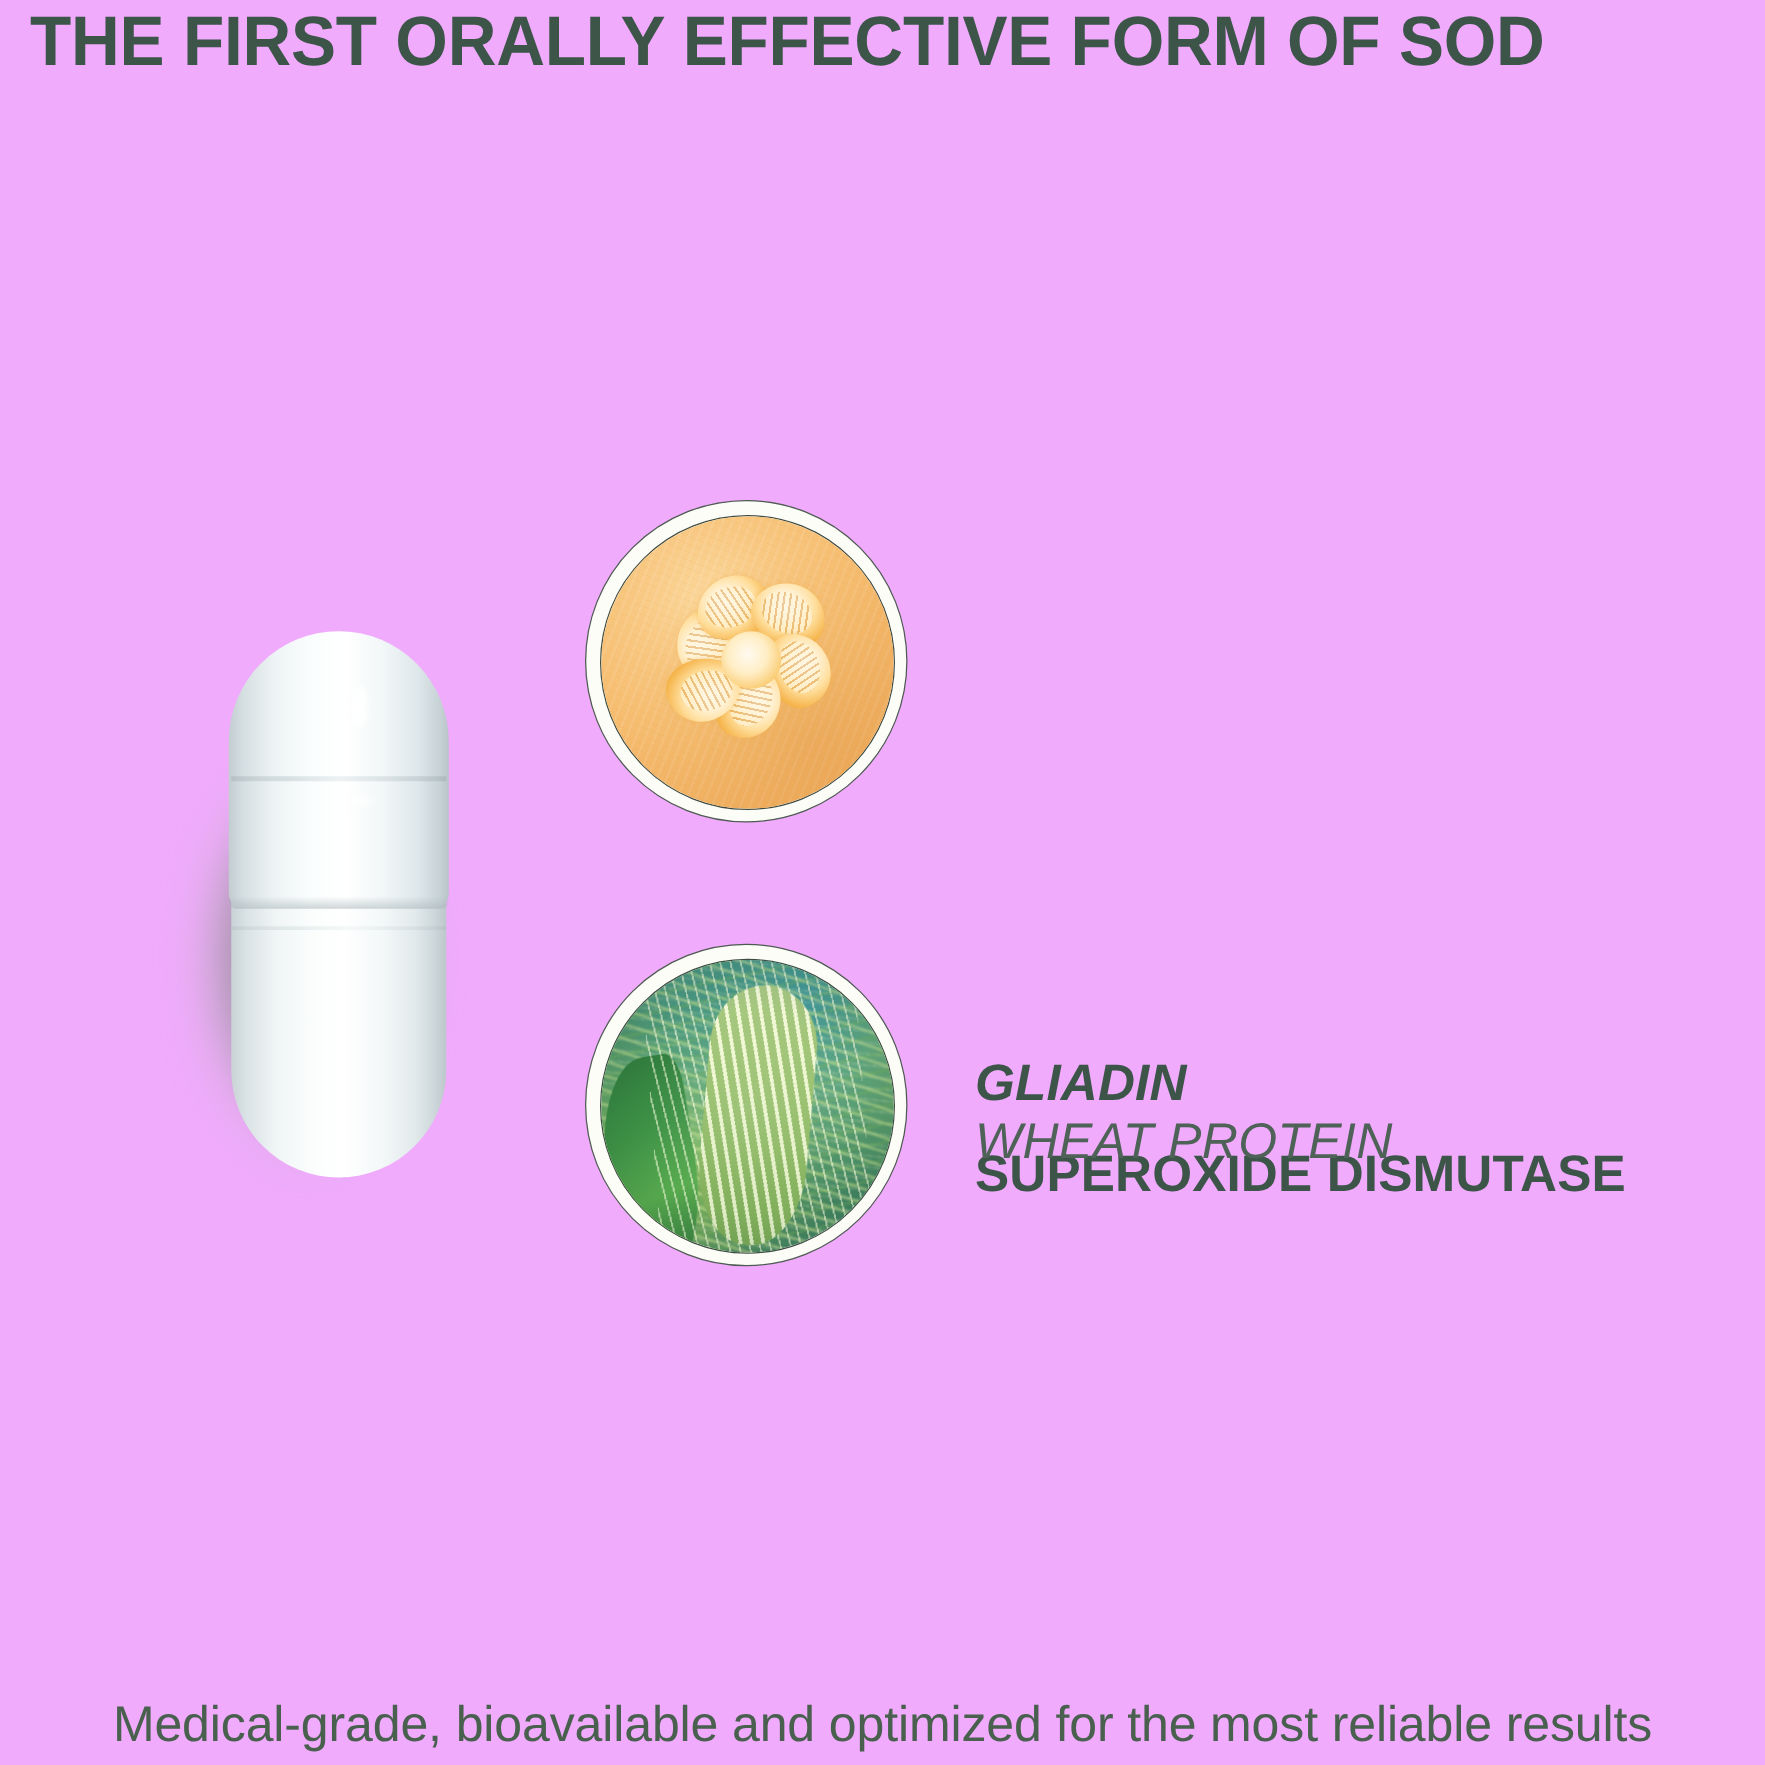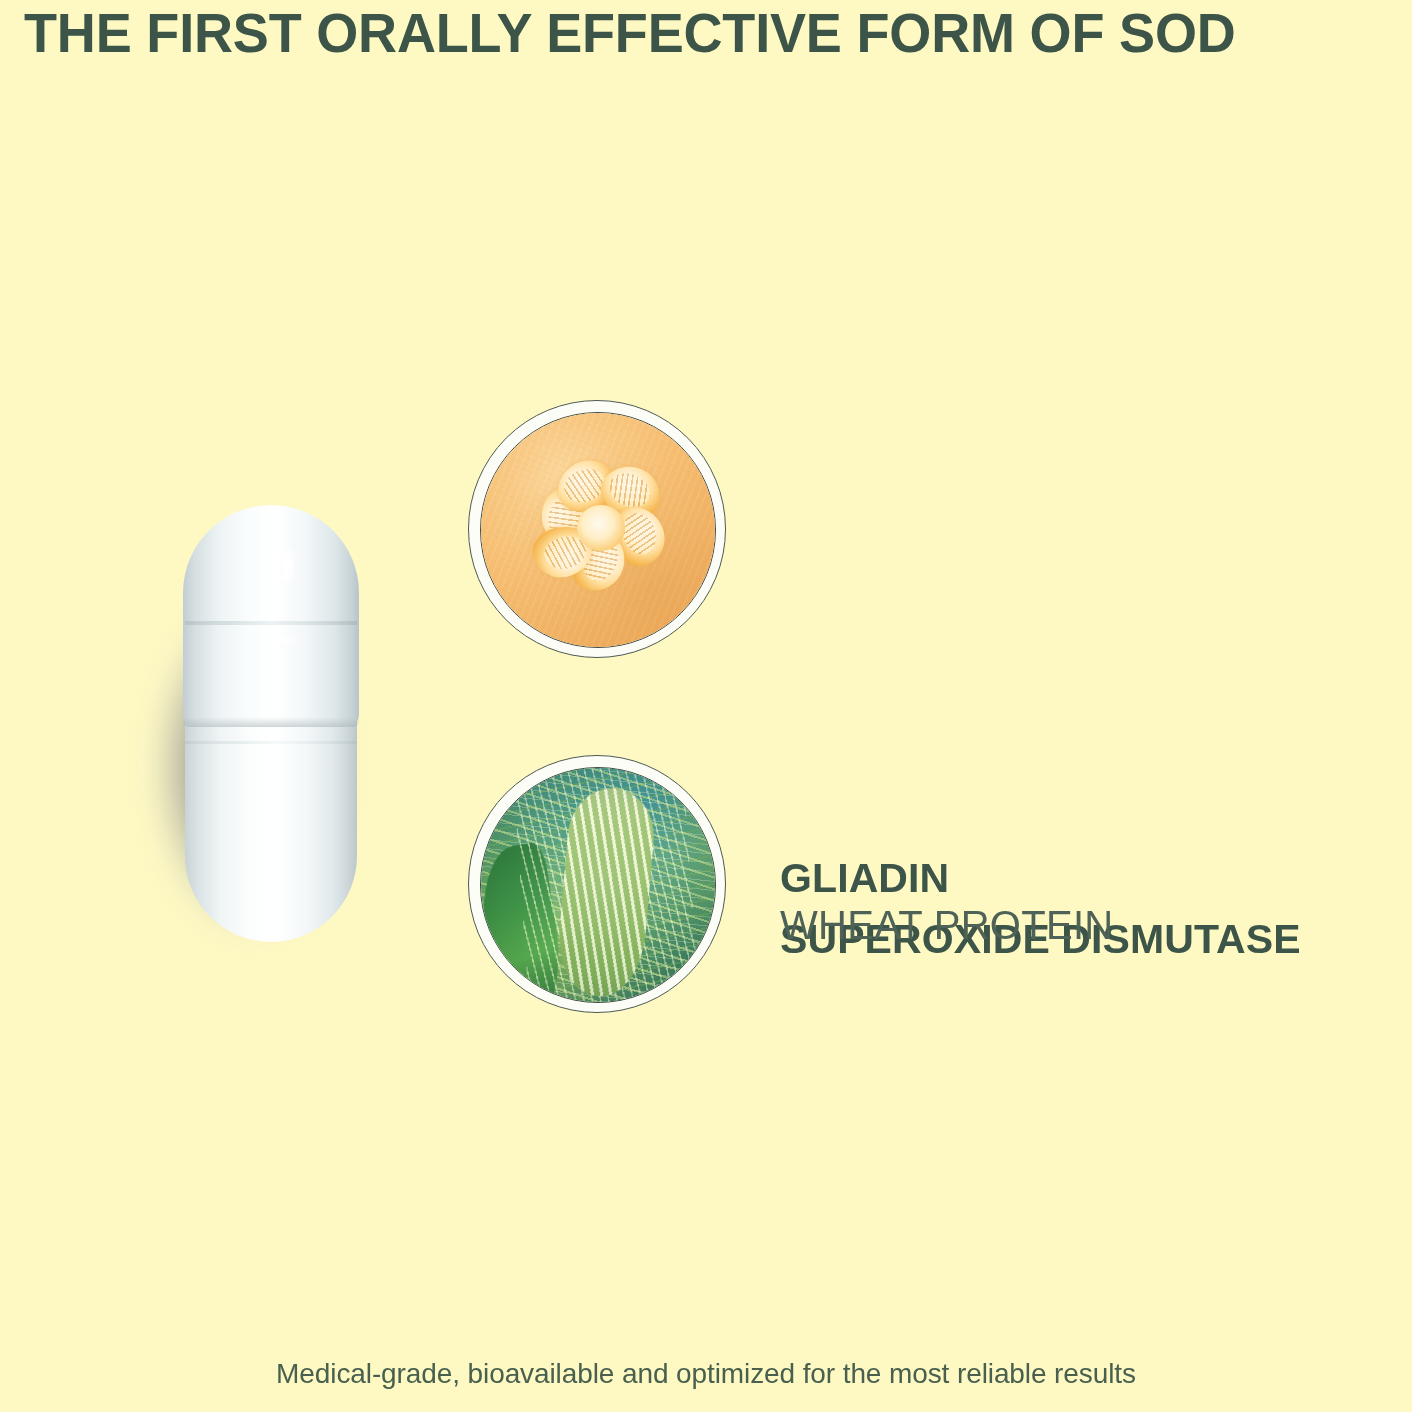--- a/index.html
+++ b/index.html
@@ -5,21 +5,21 @@
 <style>
   html, body {
     margin: 0;
     padding: 0;
     background: #ffffff;
   }
   #canvas {
     position: relative;
     width: 1412px;
     height: 1412px;
-    background: #fef9c3;
+    background: #f0abfc;
     overflow: hidden;
     font-family: "Liberation Sans", sans-serif;
     -webkit-font-smoothing: antialiased;
   }
 
   
   #headline {
     position: absolute;
     left: 24px;
     top: 2px;
@@ -323,21 +323,21 @@
   }
 
   
   #footer-caption {
     position: absolute;
     left: 0;
     top: 1358px;
     width: 1412px;
     text-align: center;
     color: #49604f;
-    font-size: 28px;
+    font-size: 40px;
     font-weight: 400;
     letter-spacing: -0.1px;
     white-space: nowrap;
   }
 </style>
 </head>
 <body>
 
 <div id="canvas">
 
@@ -383,21 +383,21 @@
       <div class="circle-inner">
         <div class="wheat-bg"></div>
         <div class="wheat-teal"></div>
         <div class="wheat-blades"></div>
         <div class="wheat-leaf"></div>
         <div class="wheat-awns"></div>
         <div class="wheat-ear"></div>
         <div class="wheat-soft"></div>
       </div>
     </div>
-    <div class="label-block" style="top:100px;">
+    <div class="label-block" style="top:88px;font-style:italic;">
       <div class="label-title">GLIADIN</div>
       <div class="label-sub">WHEAT PROTEIN</div>
     </div>
   </div>
 
   <div id="footer-caption">Medical-grade, bioavailable and optimized for the most reliable results</div>
 
 </div>
 
 </body></html>

